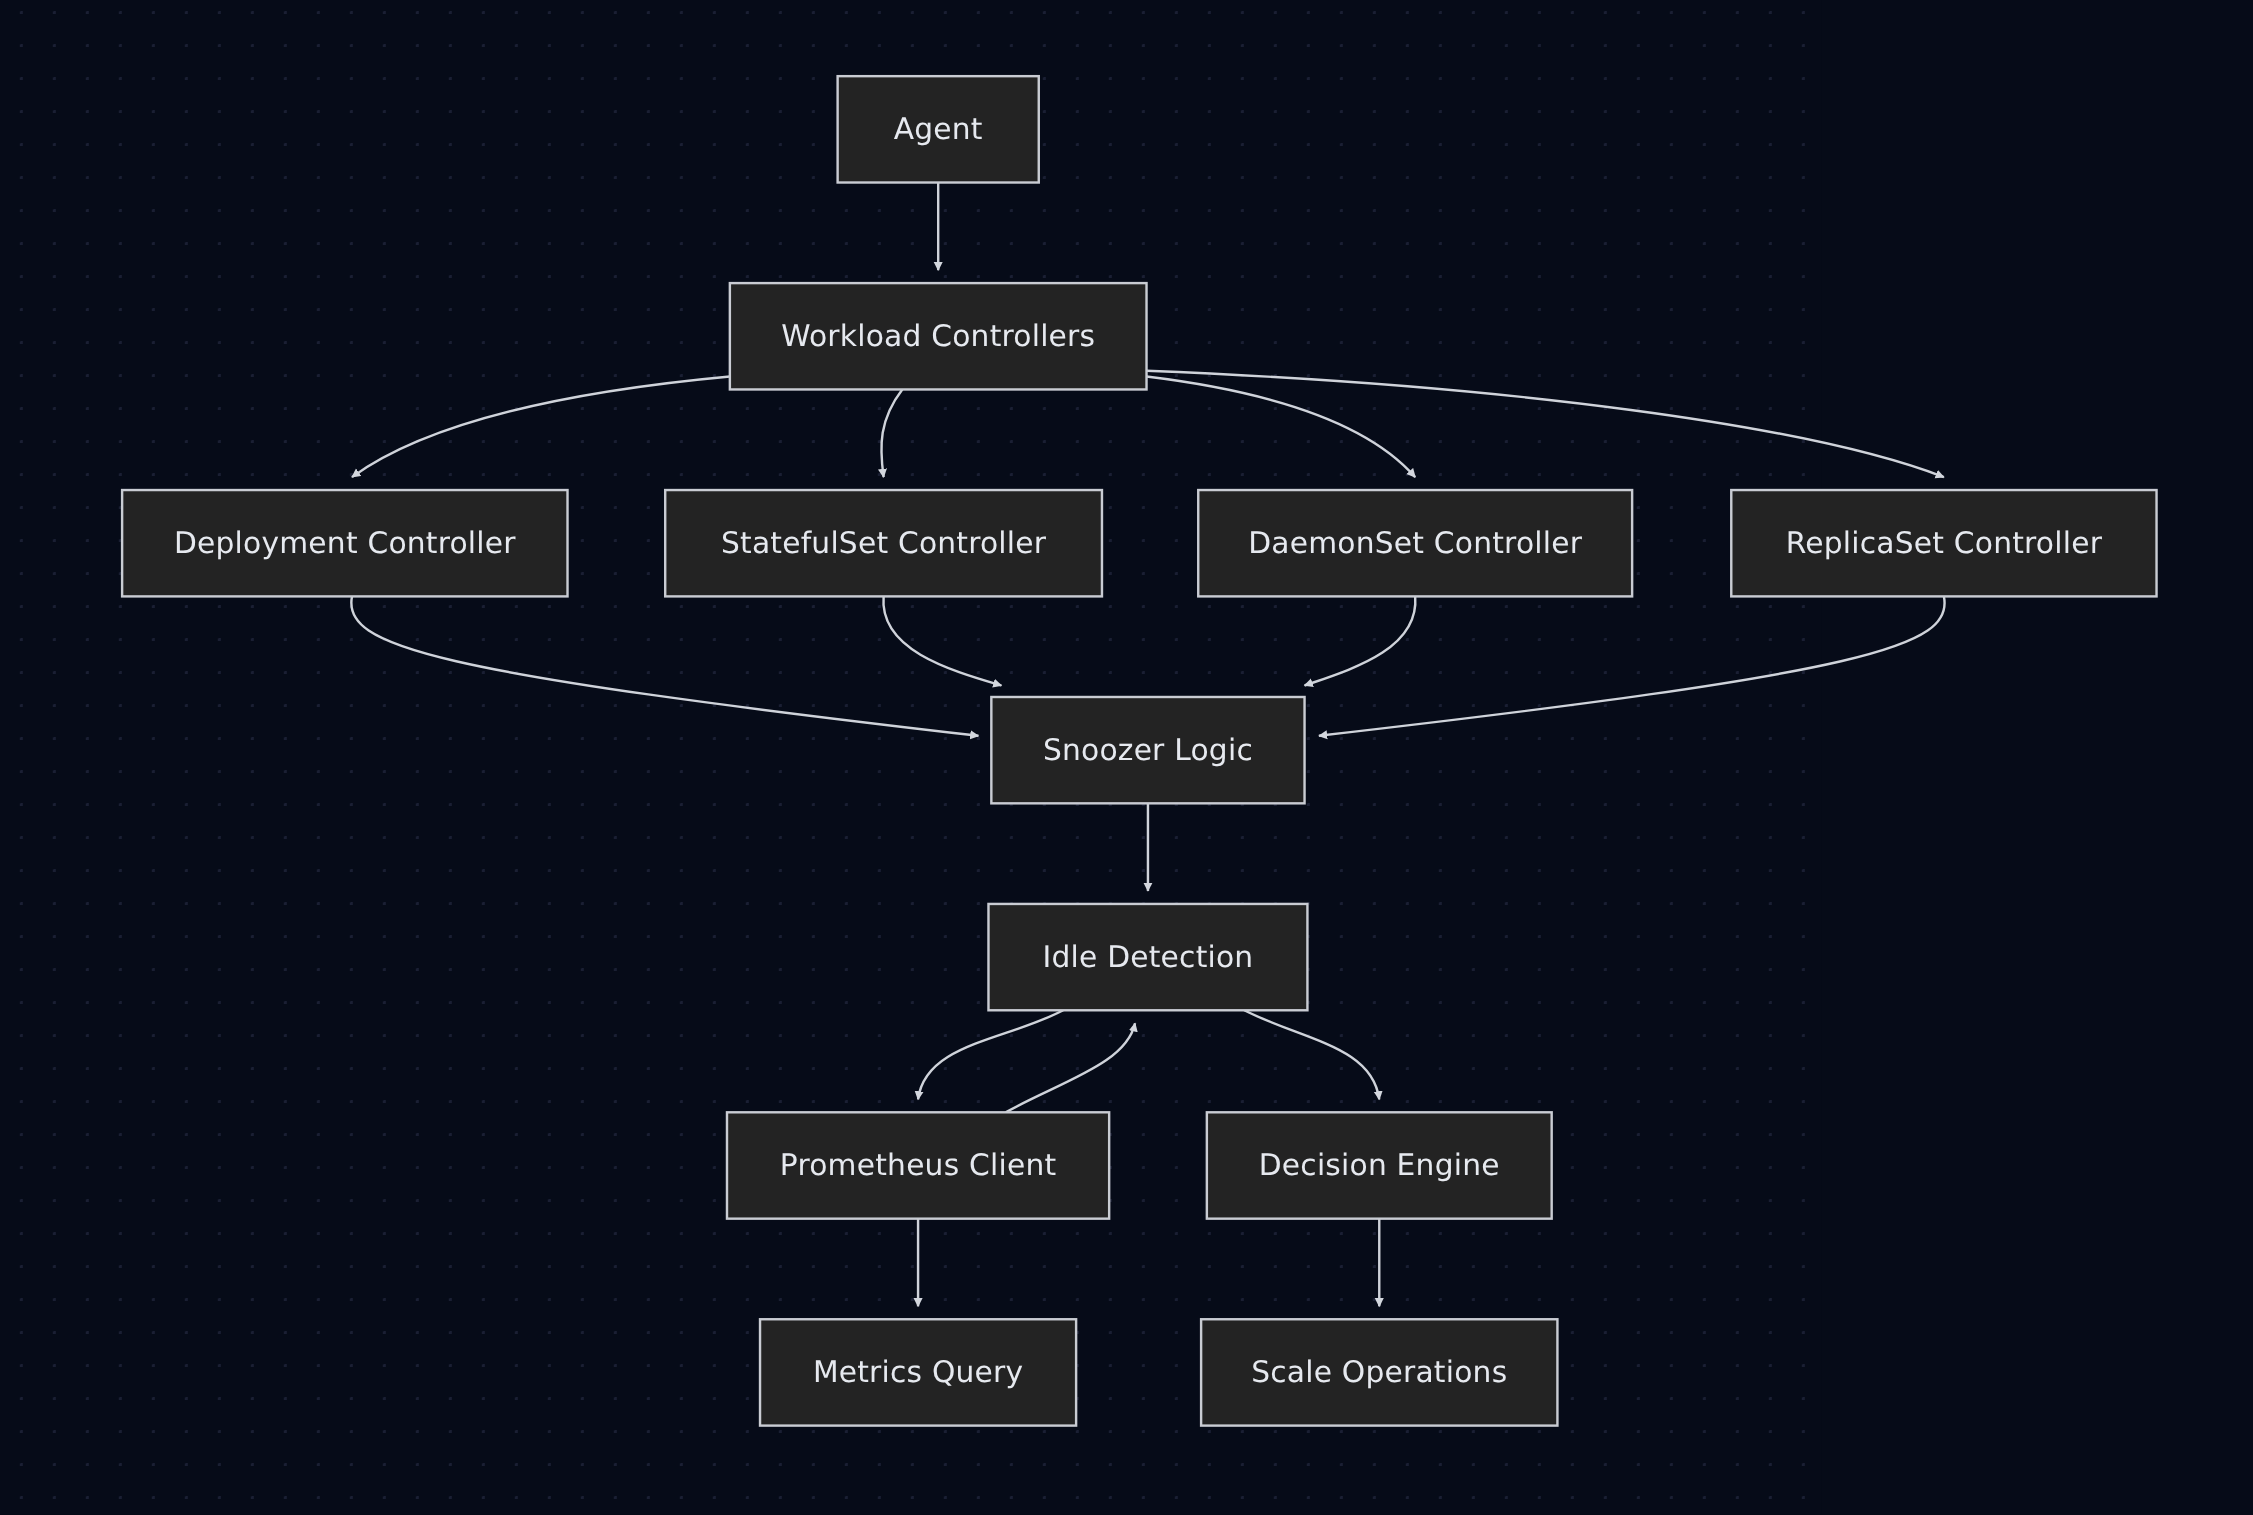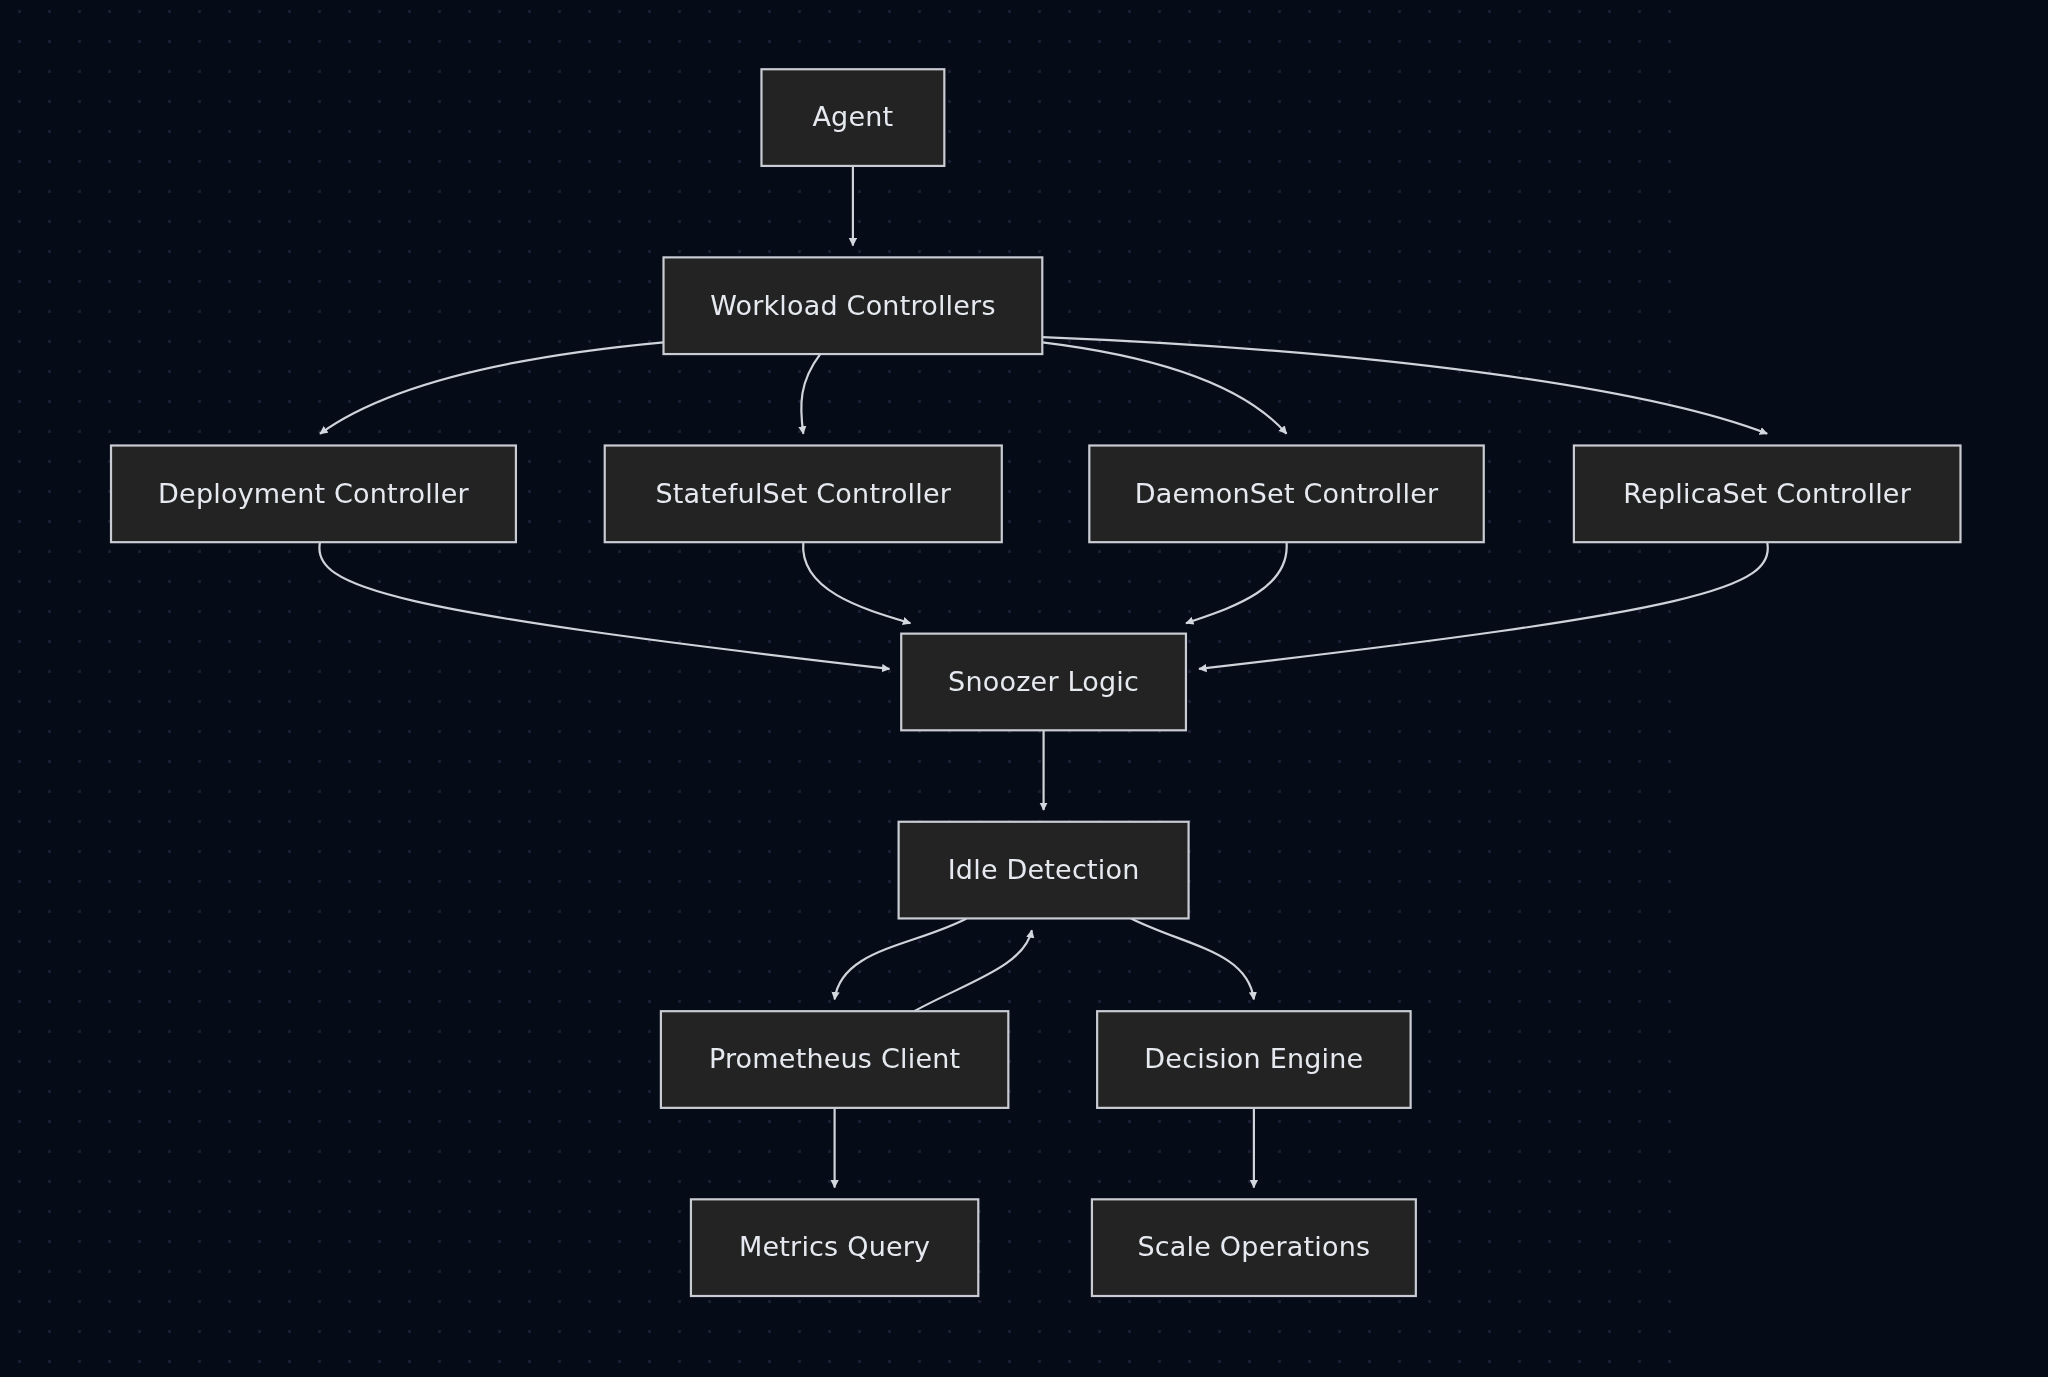--- a/index.html
+++ b/index.html
@@ -15,21 +15,20 @@
   }
   #canvas {
     position: relative;
     width: 1656px;
     height: 1377px;
     background-color: #060b18;
     background-image:
       radial-gradient(circle at 1.5px 1.5px, #1a1f33 1.4px, transparent 1.6px);
     background-size: 30px 30px;
     background-position: 18px 10px;
-    padding-left: 29px;
   }
   svg.diagram {
     position: absolute;
     left: 0;
     top: 0;
     width: 2048px;
     height: 1377px;
     overflow: visible;
   }
   .edge-path {

